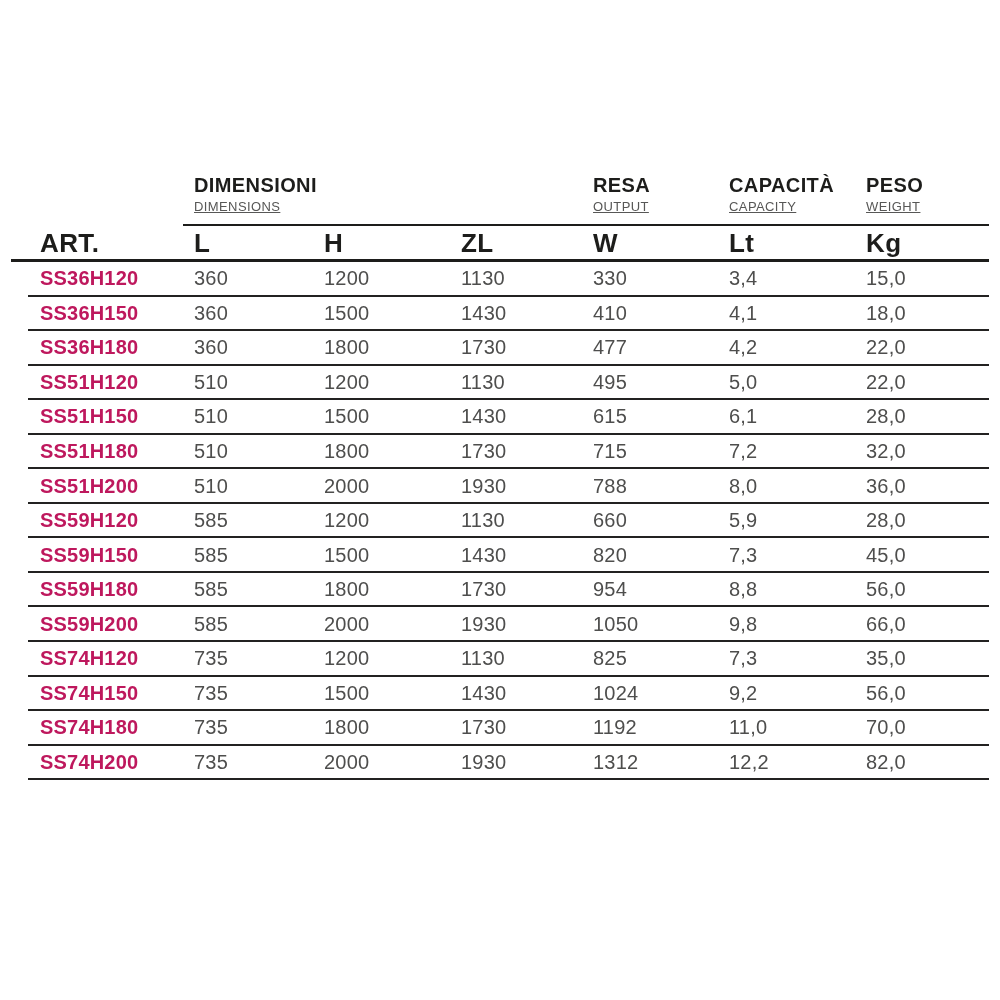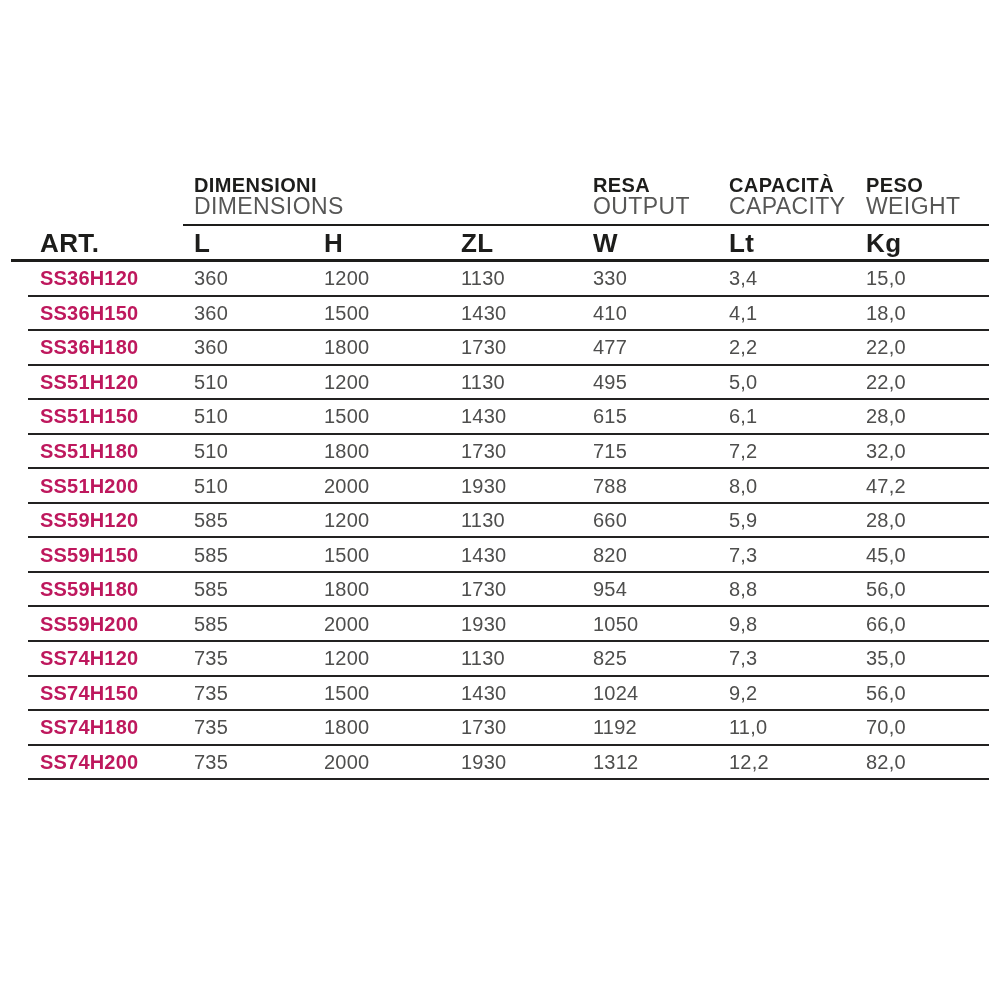--- a/index.html
+++ b/index.html
@@ -42,24 +42,25 @@
   .g-title {
     display: block;
     font-size: 20px;
     font-weight: bold;
     color: #1d1d1b;
     letter-spacing: 0.4px;
     line-height: 21px;
   }
   .g-sub {
     display: block;
-    font-size: 23px;
+    font-size: 13px;
     color: #575756;
     letter-spacing: 0.4px;
     line-height: 21px;
+    text-decoration: underline;
   }
   
   .cols-row th {
     height: 36px;
     vertical-align: middle;
     border-bottom: 3px solid #1d1d1b;
     font-size: 26px;
     font-weight: bold;
     color: #1d1d1b;
     letter-spacing: 0.4px;
@@ -156,21 +157,21 @@
             <td>410</td>
             <td>4,1</td>
             <td>18,0</td>
           </tr>
           <tr>
             <td class="art">SS36H180</td>
             <td>360</td>
             <td>1800</td>
             <td>1730</td>
             <td>477</td>
-            <td>2,2</td>
+            <td>4,2</td>
             <td>22,0</td>
           </tr>
           <tr>
             <td class="art">SS51H120</td>
             <td>510</td>
             <td>1200</td>
             <td>1130</td>
             <td>495</td>
             <td>5,0</td>
             <td>22,0</td>
@@ -193,21 +194,21 @@
             <td>7,2</td>
             <td>32,0</td>
           </tr>
           <tr>
             <td class="art">SS51H200</td>
             <td>510</td>
             <td>2000</td>
             <td>1930</td>
             <td>788</td>
             <td>8,0</td>
-            <td>47,2</td>
+            <td>36,0</td>
           </tr>
           <tr>
             <td class="art">SS59H120</td>
             <td>585</td>
             <td>1200</td>
             <td>1130</td>
             <td>660</td>
             <td>5,9</td>
             <td>28,0</td>
           </tr>

